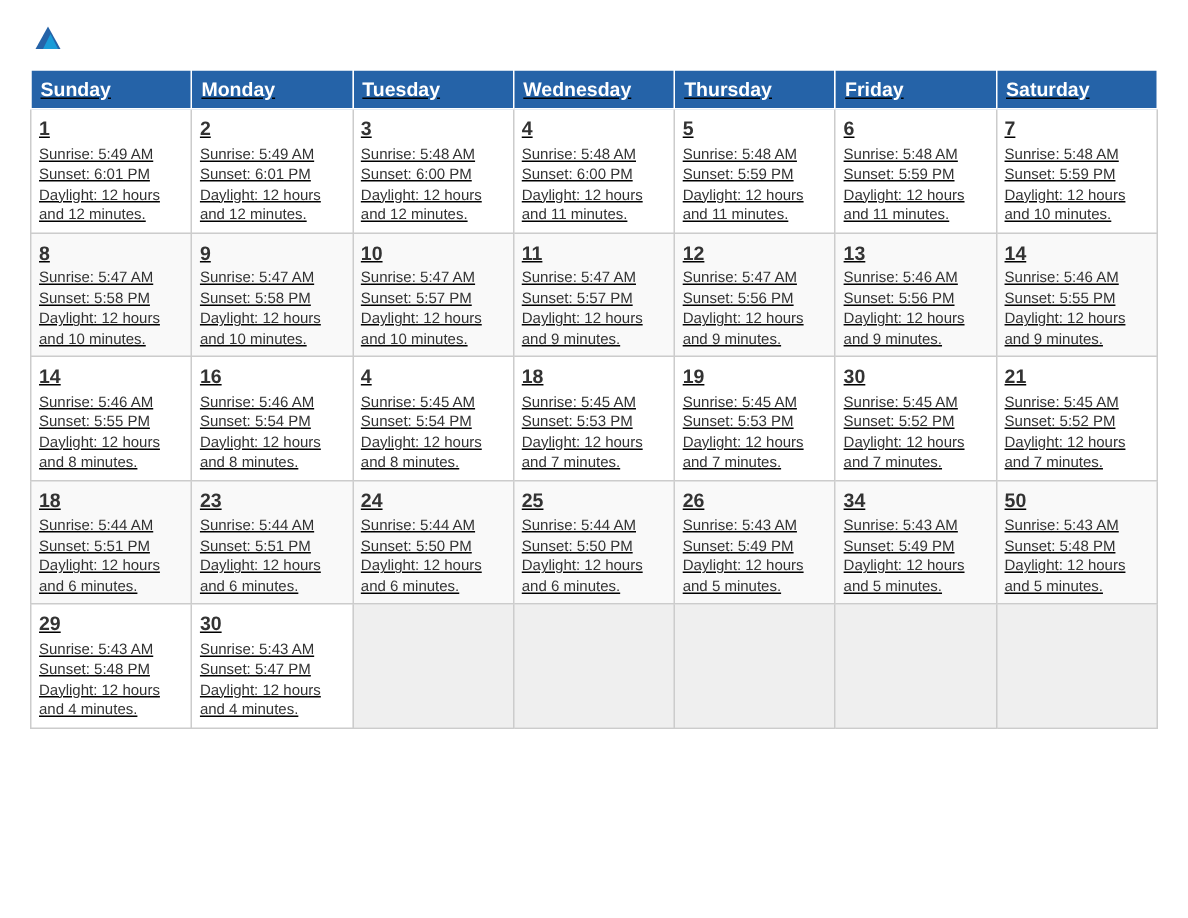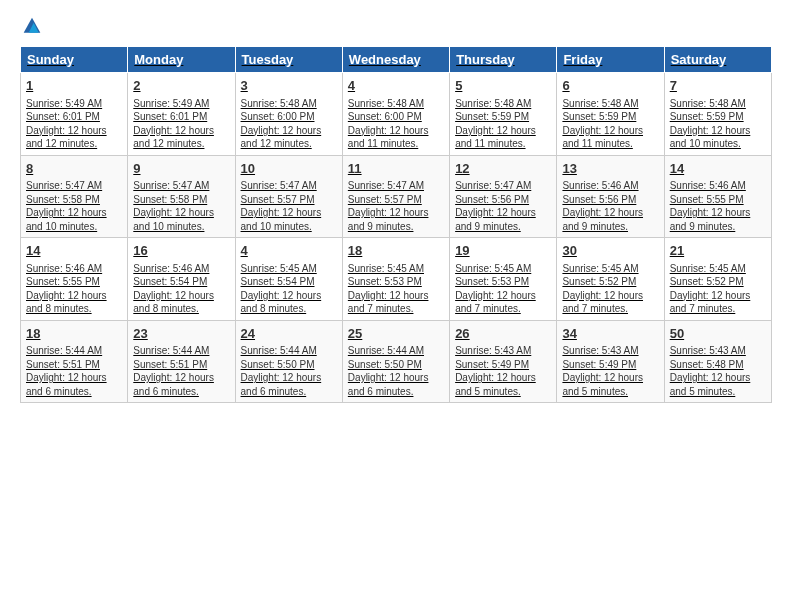--- a/index.html
+++ b/index.html
@@ -164,15 +164,24 @@
         </tr>
         <tr class="row-even">
           <td><span class="day-number">18</span>Sunrise: 5:44 AM<br>Sunset: 5:51 PM<br>Daylight: 12 hours<br>and 6 minutes.</td>
           <td><span class="day-number">23</span>Sunrise: 5:44 AM<br>Sunset: 5:51 PM<br>Daylight: 12 hours<br>and 6 minutes.</td>
           <td><span class="day-number">24</span>Sunrise: 5:44 AM<br>Sunset: 5:50 PM<br>Daylight: 12 hours<br>and 6 minutes.</td>
           <td><span class="day-number">25</span>Sunrise: 5:44 AM<br>Sunset: 5:50 PM<br>Daylight: 12 hours<br>and 6 minutes.</td>
           <td><span class="day-number">26</span>Sunrise: 5:43 AM<br>Sunset: 5:49 PM<br>Daylight: 12 hours<br>and 5 minutes.</td>
           <td><span class="day-number">34</span>Sunrise: 5:43 AM<br>Sunset: 5:49 PM<br>Daylight: 12 hours<br>and 5 minutes.</td>
           <td><span class="day-number">50</span>Sunrise: 5:43 AM<br>Sunset: 5:48 PM<br>Daylight: 12 hours<br>and 5 minutes.</td>
         </tr>
+        <tr class="row-odd">
+          <td><span class="day-number">29</span>Sunrise: 5:43 AM<br>Sunset: 5:48 PM<br>Daylight: 12 hours<br>and 4 minutes.</td>
+          <td><span class="day-number">30</span>Sunrise: 5:43 AM<br>Sunset: 5:47 PM<br>Daylight: 12 hours<br>and 4 minutes.</td>
+          <td class="empty"></td>
+          <td class="empty"></td>
+          <td class="empty"></td>
+          <td class="empty"></td>
+          <td class="empty"></td>
+        </tr>
       </tbody>
   </table>
 </div>
 
 </body></html>

